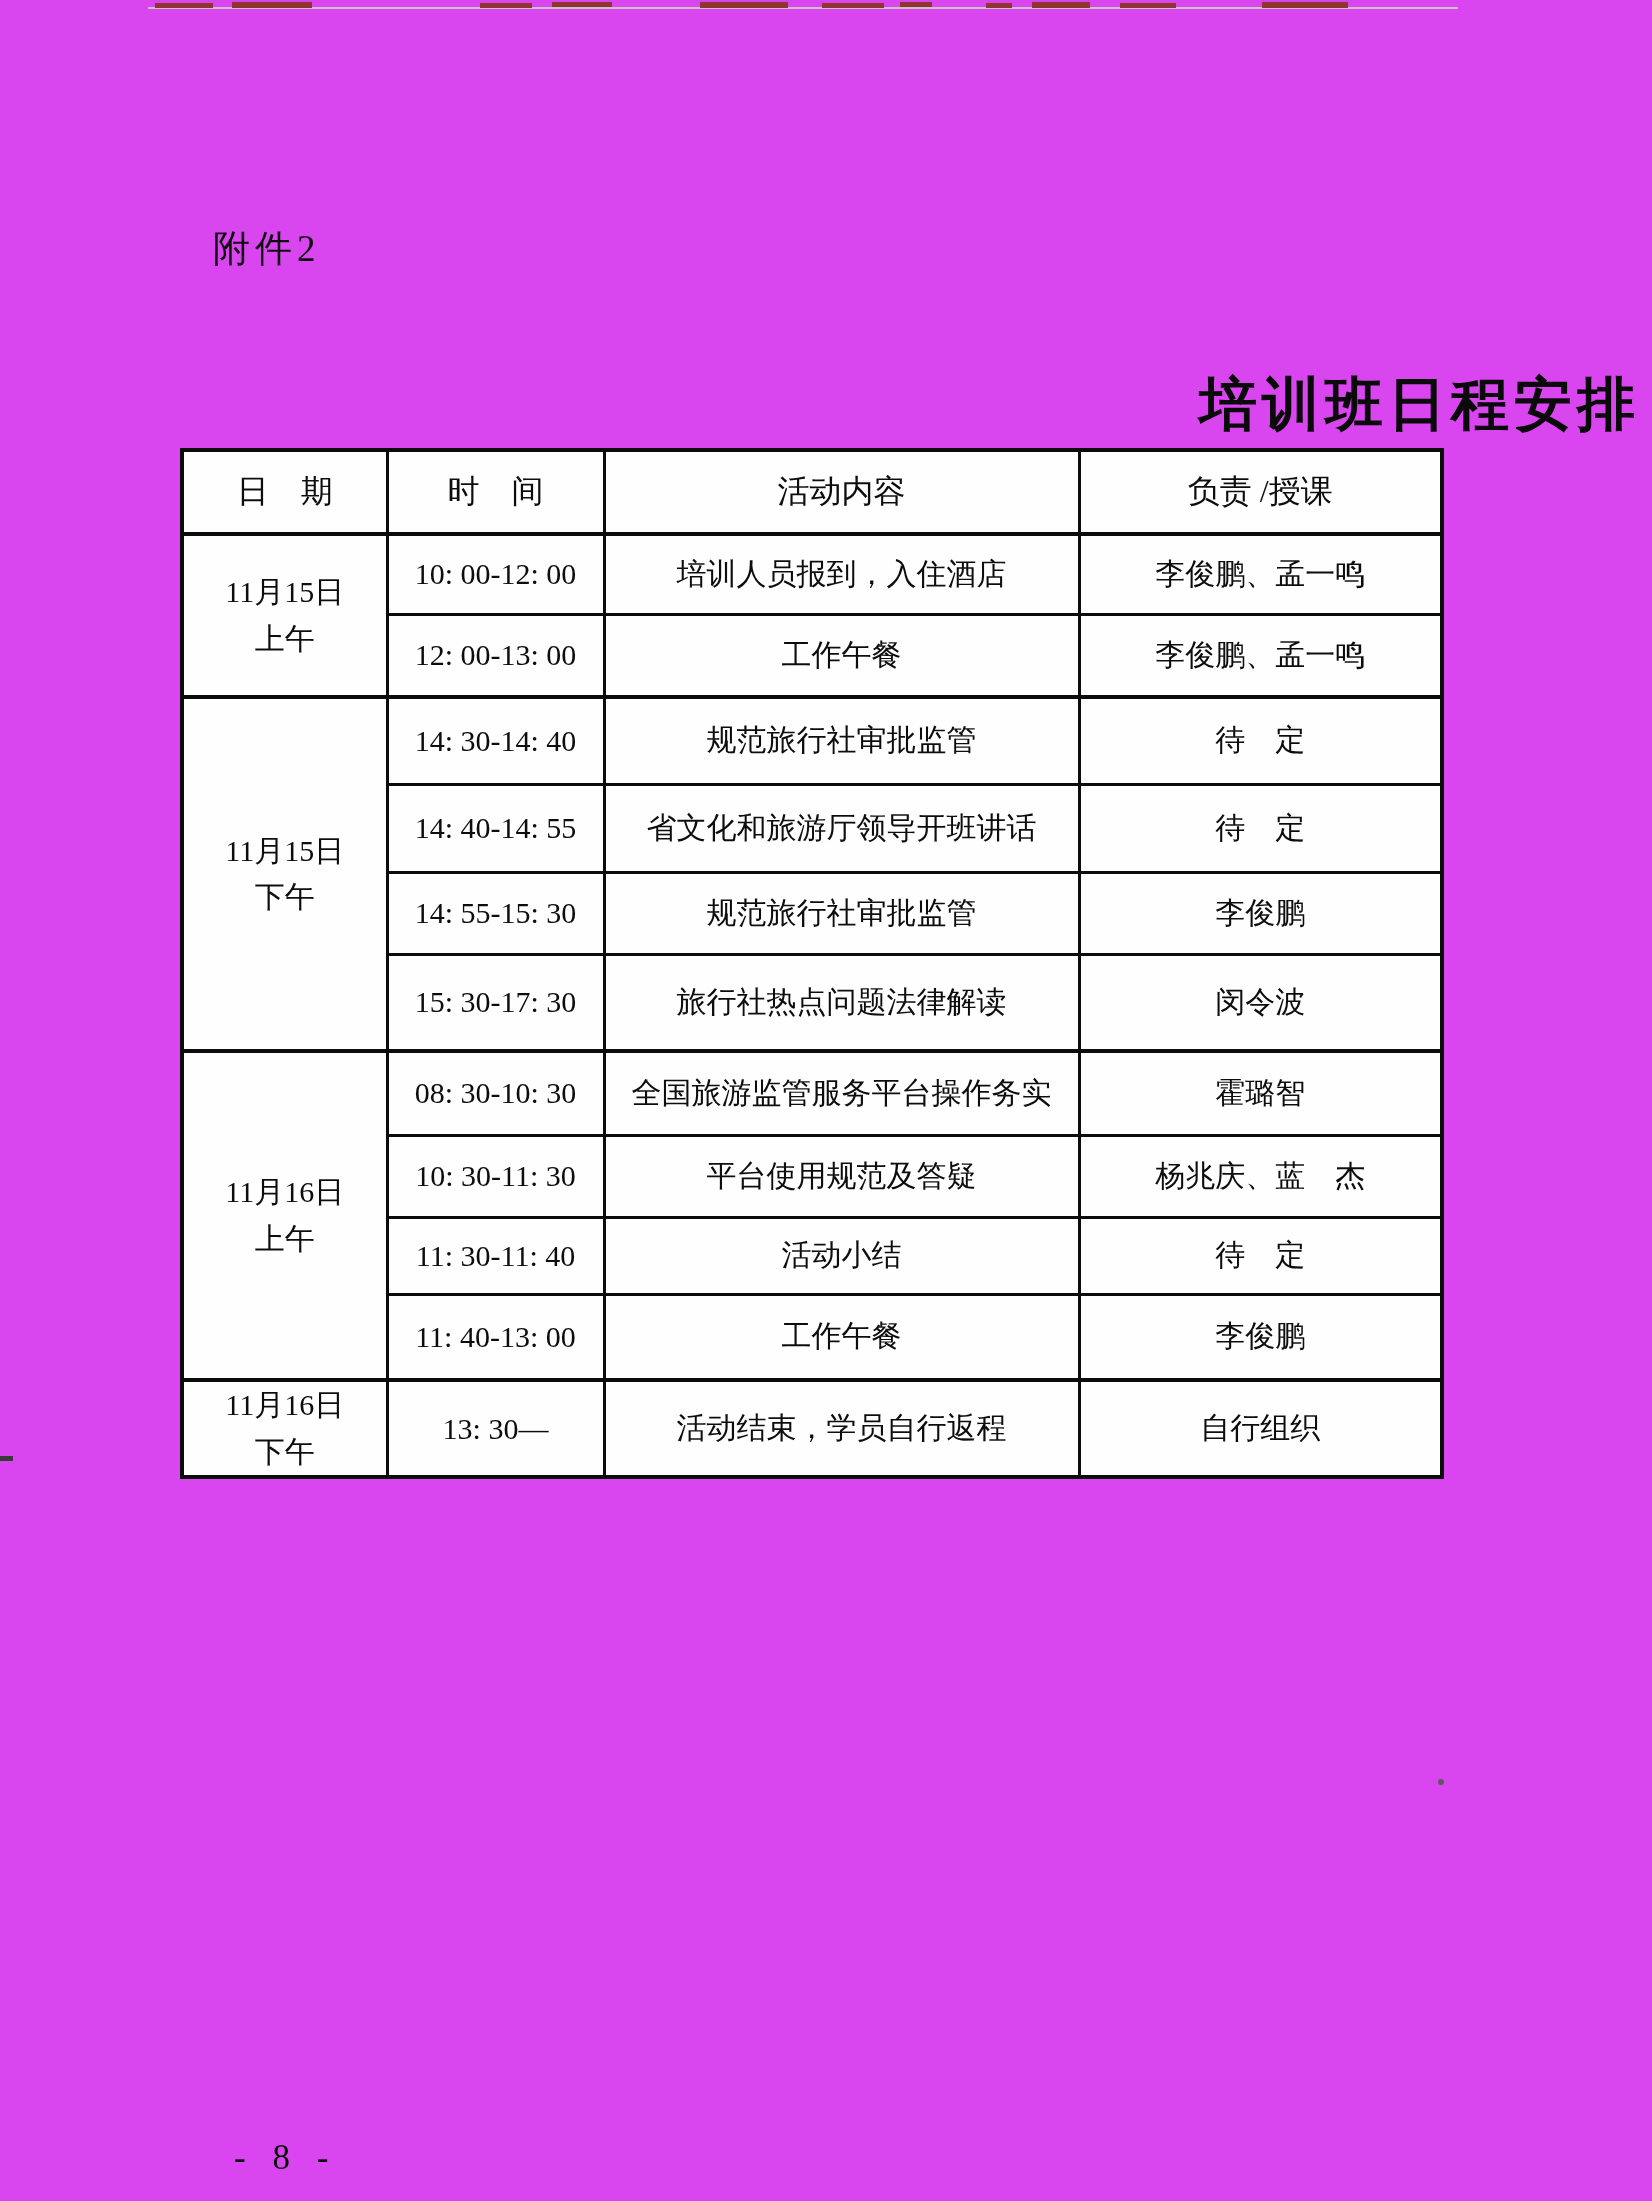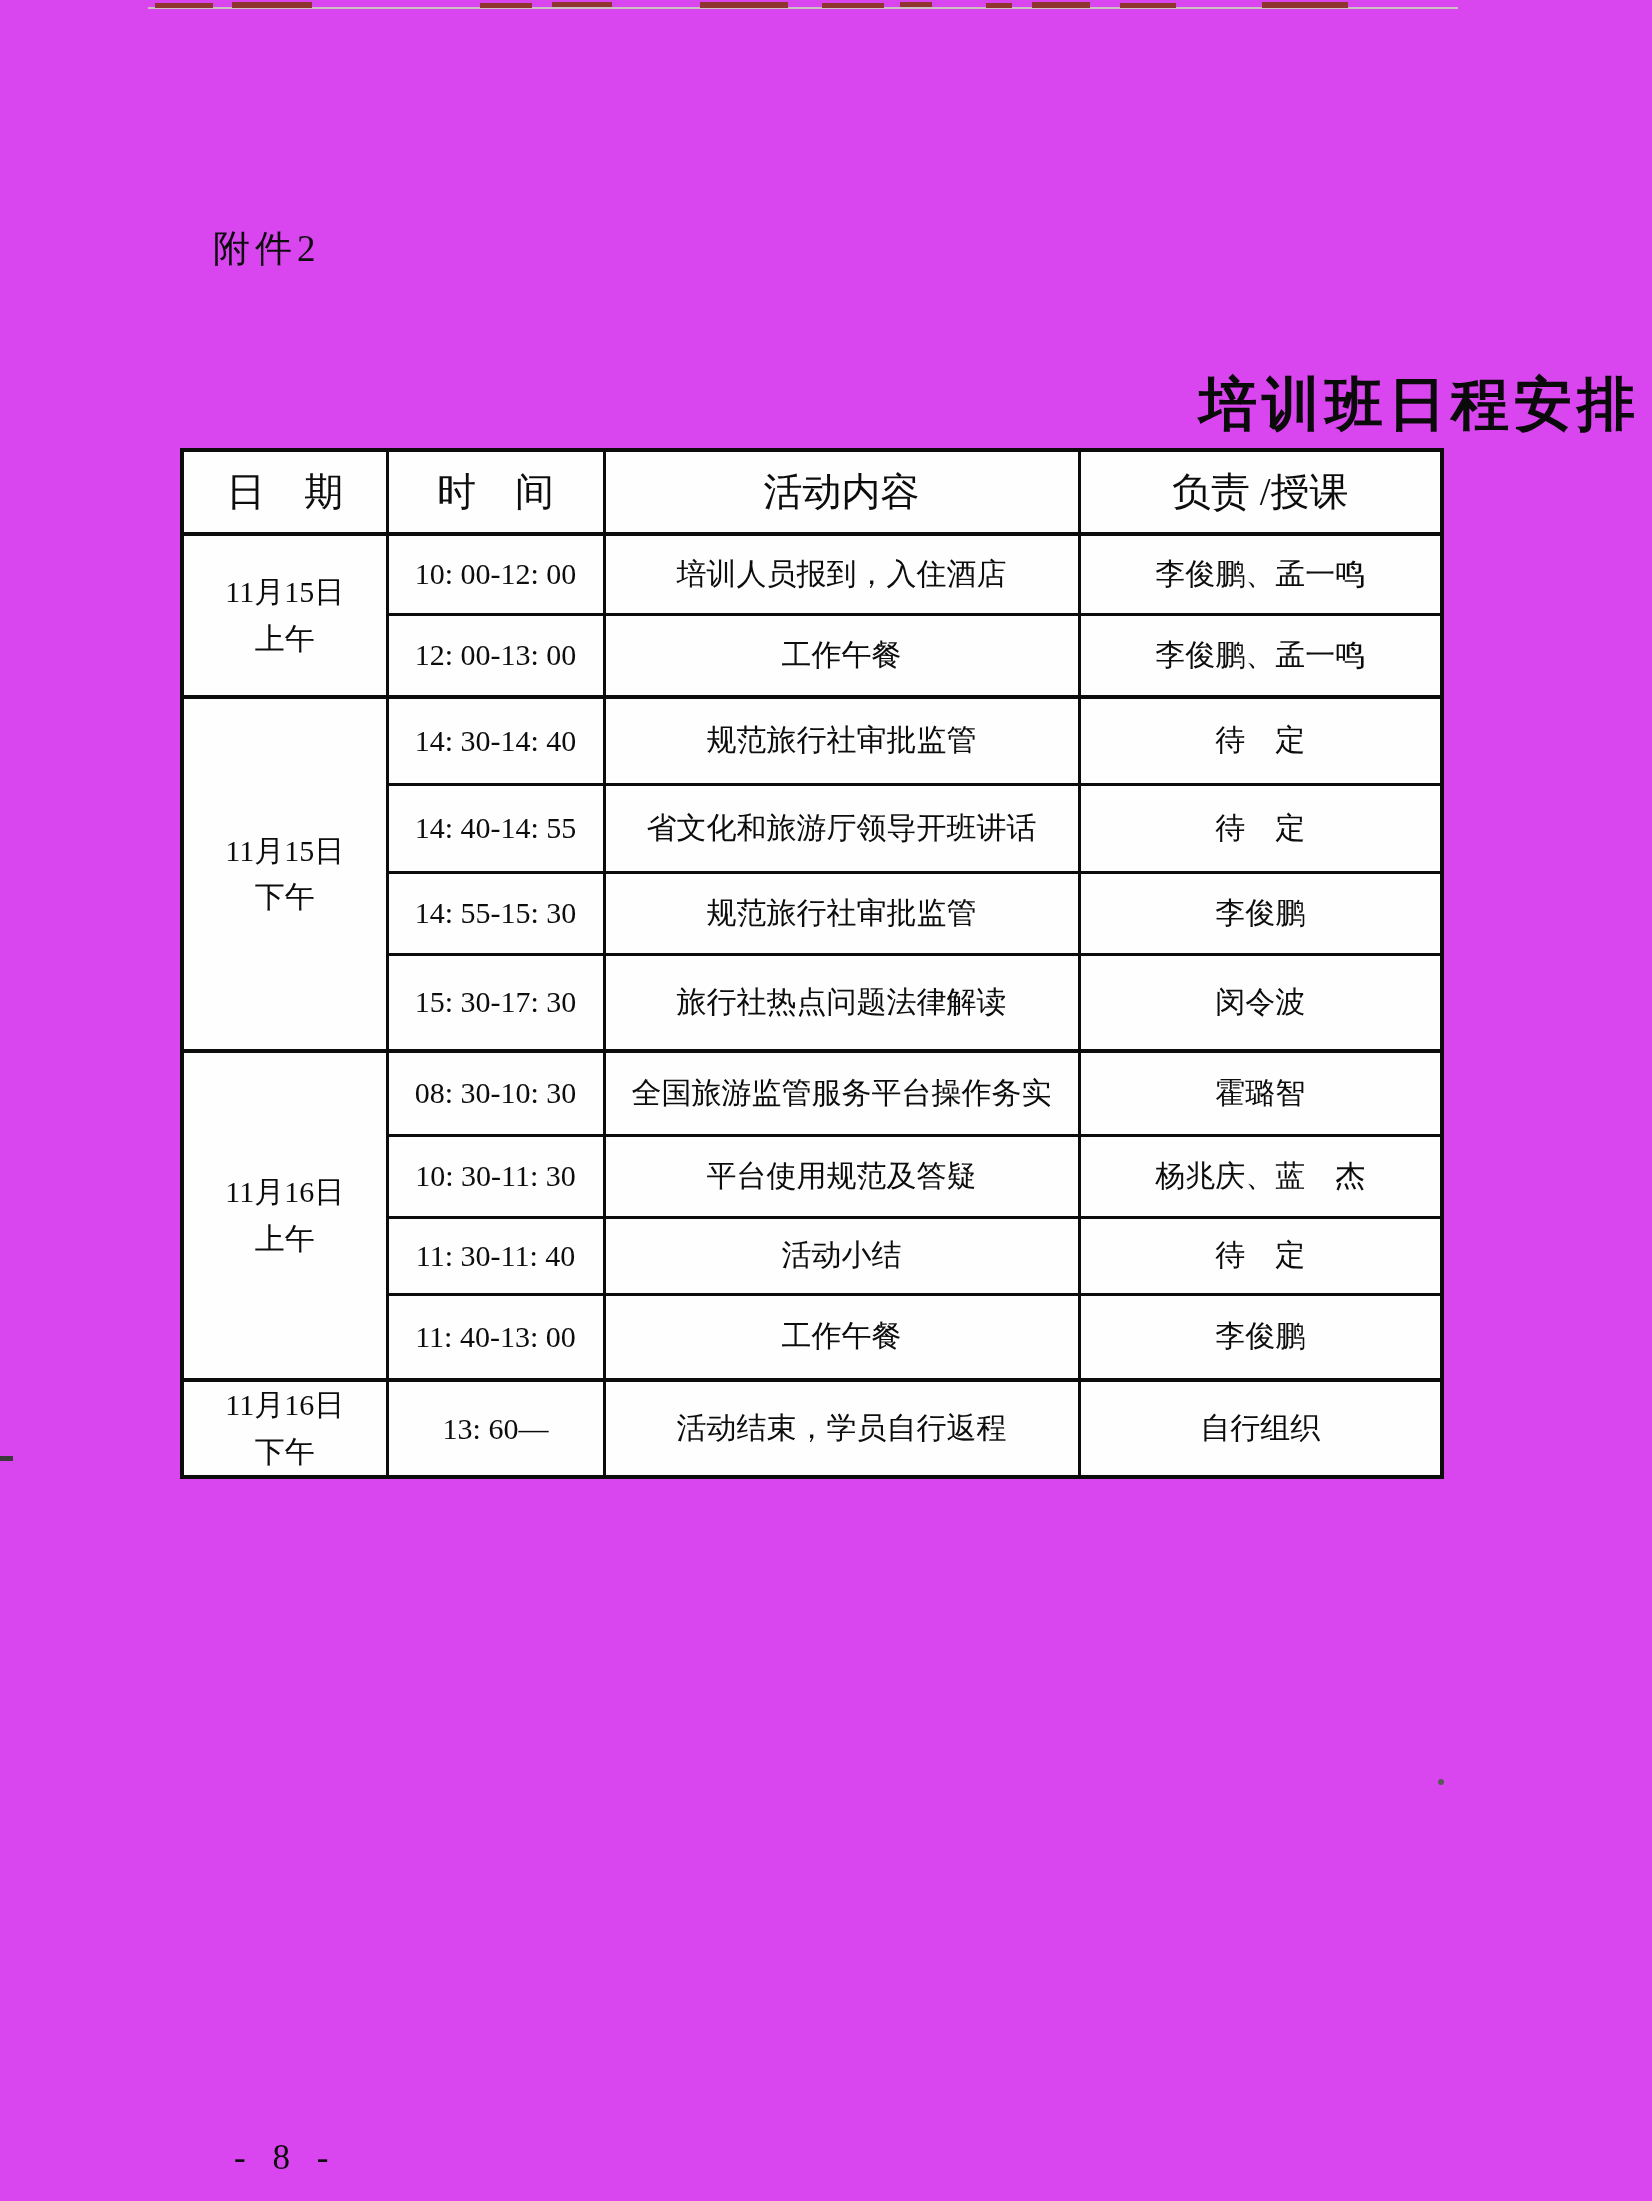--- a/index.html
+++ b/index.html
@@ -53,21 +53,21 @@
   table.schedule th, table.schedule td {
     border: 3px solid #0c0c0c;
     text-align: center;
     vertical-align: middle;
     font-size: 30px;
     color: #0d0d0d;
     padding: 0 6px;
     overflow: hidden;
   }
   table.schedule { border: 4px solid #0c0c0c; }
-  table.schedule th { font-size: 39px; font-weight: normal; }
+  table.schedule th { font-size: 32px; font-weight: normal; }
   tr.group-first td { border-top-width: 4px; }
   td.date-cell { line-height: 1.55; font-family: Liberation Serif, serif; }
 
   
   .page-number {
     position: absolute; left: 234px; top: 2138px;
     font-size: 35px; letter-spacing: 9px; color: #0d0d0d;
   }
 
   
@@ -169,21 +169,21 @@
             <td>活动小结</td>
             <td>待　定</td>
           </tr>
           <tr style="height: 86px;">
             <td>11: 40-13: 00</td>
             <td>工作午餐</td>
             <td>李俊鹏</td>
           </tr>
           <tr class="group-first" style="height: 90px;">
             <td class="date-cell" rowspan="1">11月16日<br>下午</td>
-            <td>13: 60—</td>
+            <td>13: 30—</td>
             <td>活动结束，学员自行返程</td>
             <td>自行组织</td>
           </tr>
         </tbody>
     </table>
   </div>
 
   <div class="left-mark"></div>
   <div class="right-dot"></div>
 

